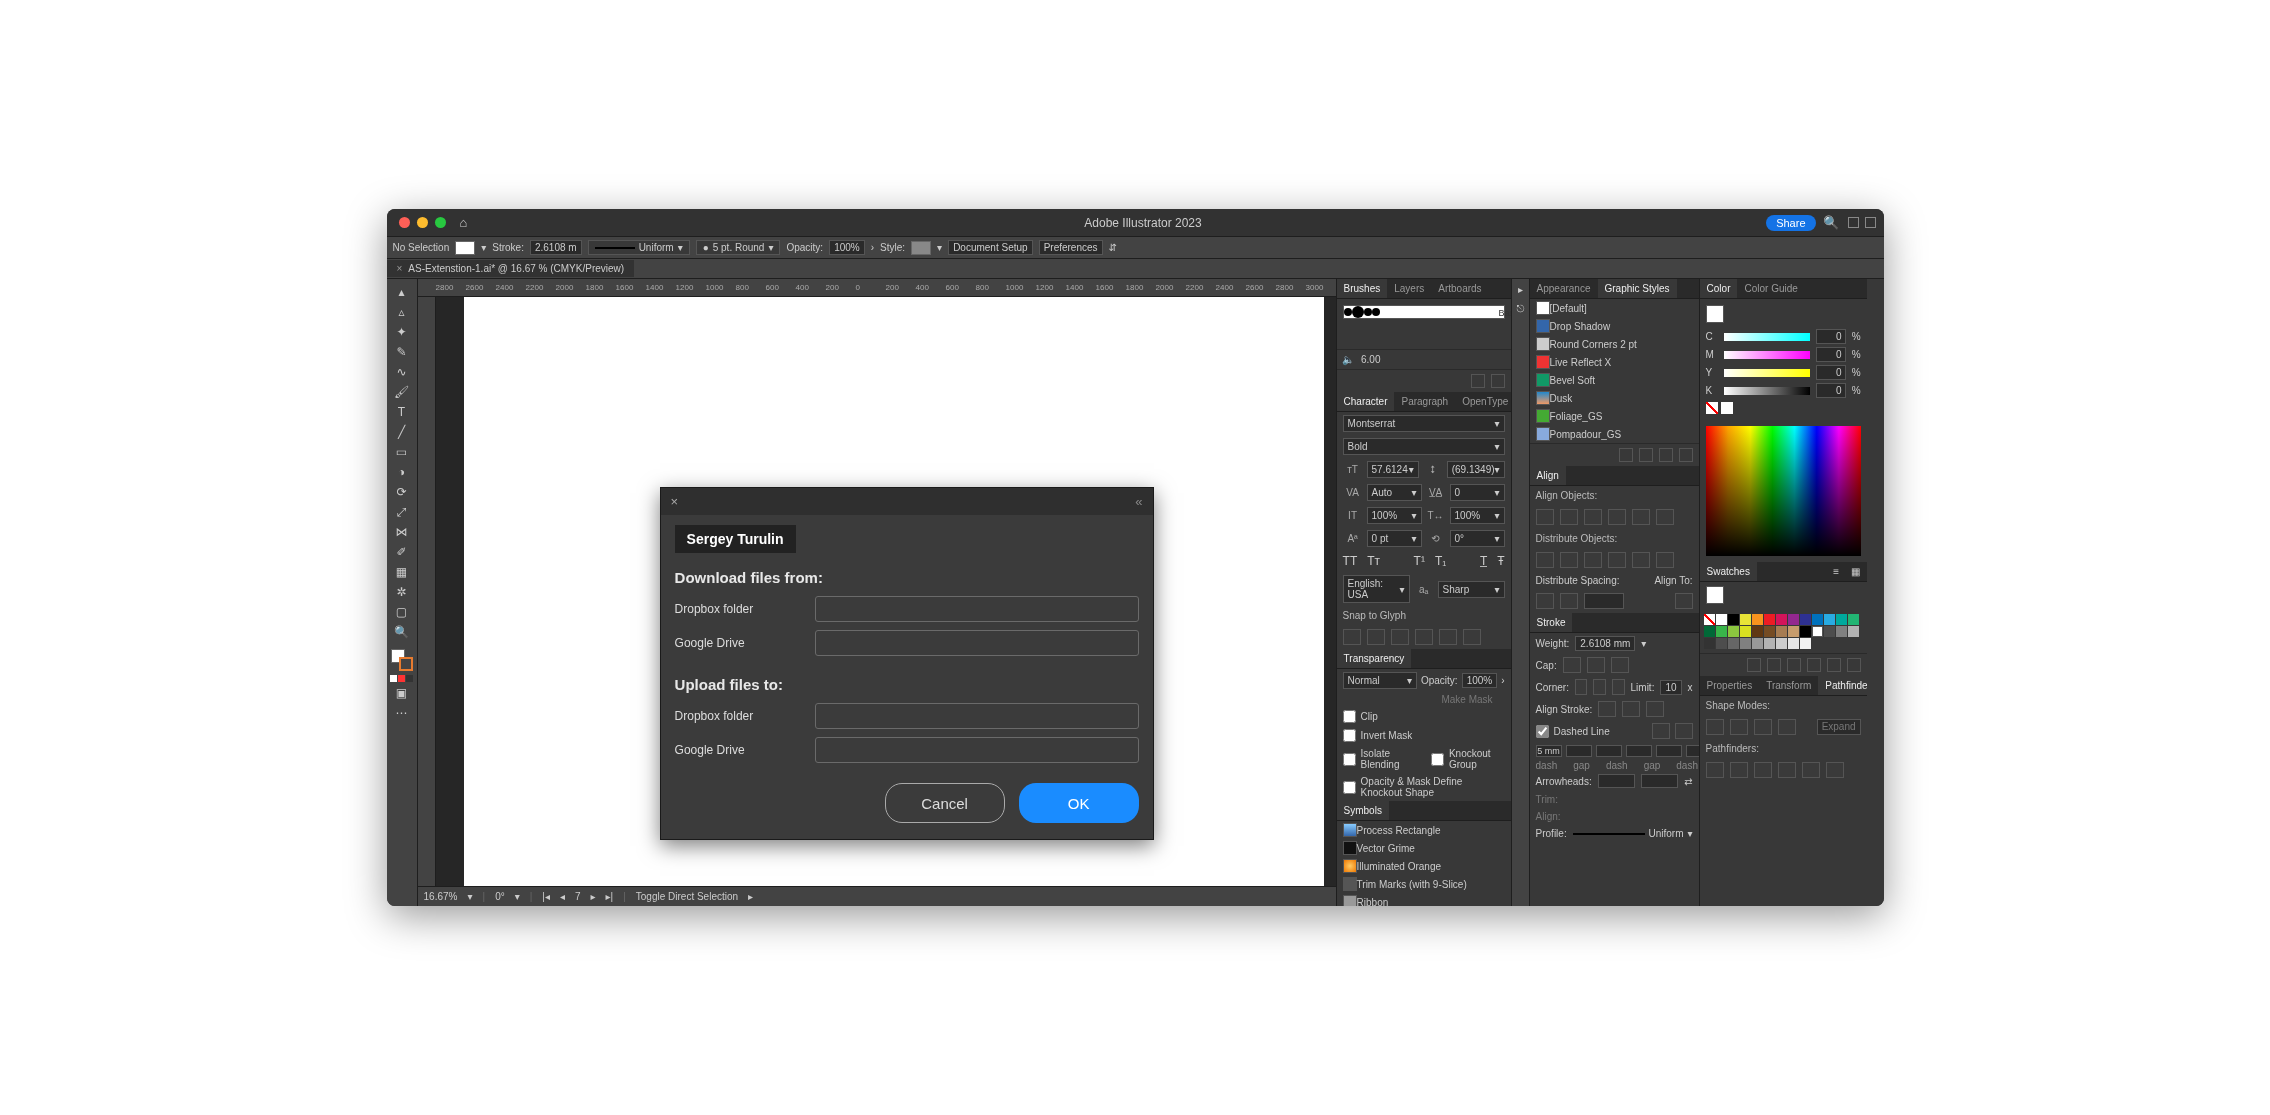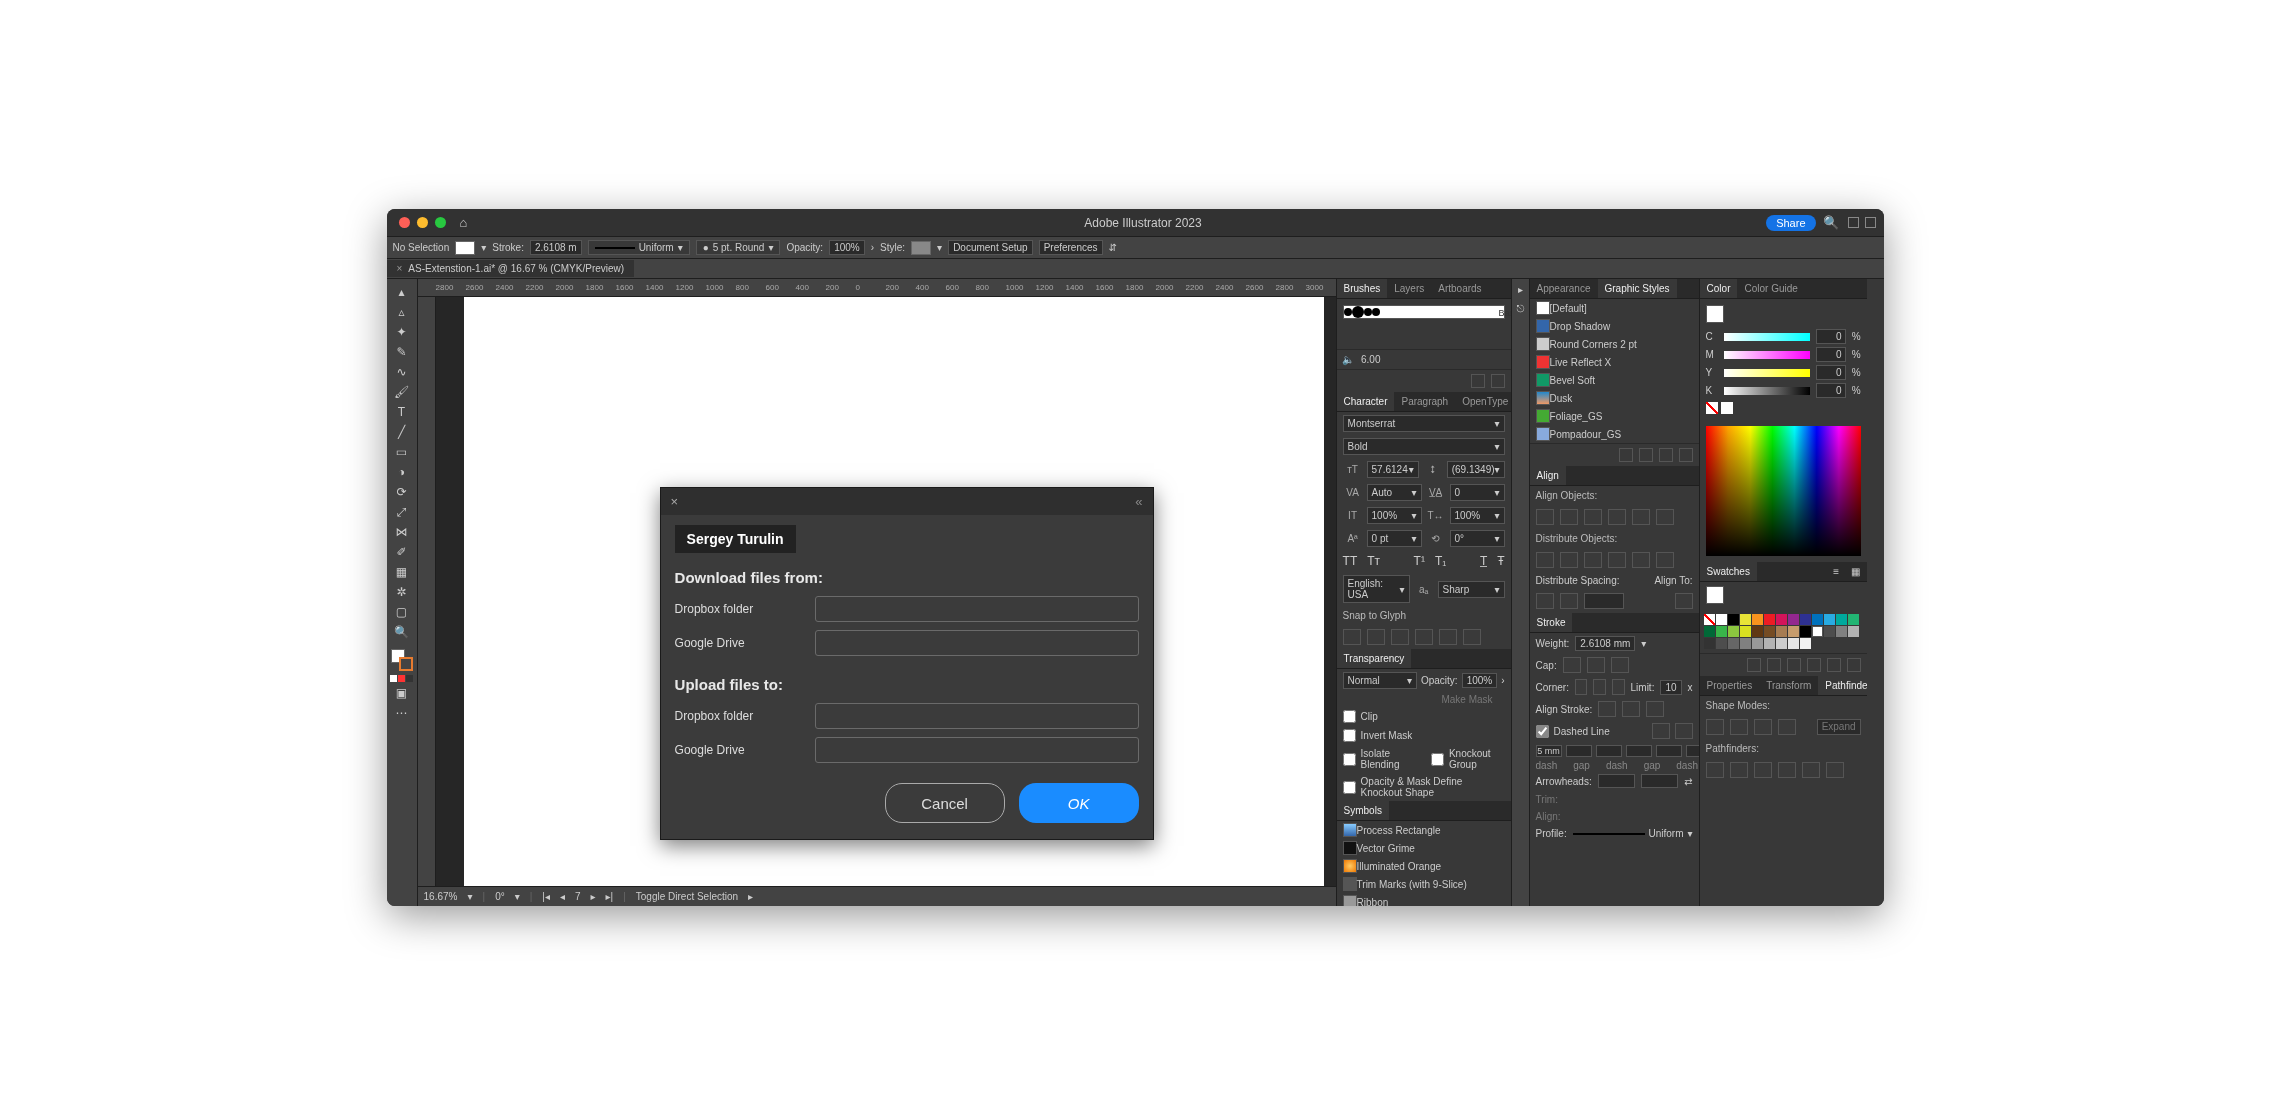--- a/index.html
+++ b/index.html
@@ -104,21 +104,21 @@
 .dlg-title .x { color:#aaa; cursor:pointer; }
 .dlg-name { background:#222; color:#fff; padding:6px 12px; font-size:14px; font-weight:600; margin:0 0 6px 0; display:inline-block; }
 .dlg-body { padding:10px 14px 16px 14px; }
 .dlg-section { font-size:15px; font-weight:600; color:#e8e8e8; margin:10px 0 10px 0; }
 .dlg-row { display:flex; align-items:center; gap:10px; margin:8px 0; }
 .dlg-row label { width:130px; font-size:12px; color:#ddd; }
 .dlg-row input { flex:1; height:26px; background:#3b3b3b; border:1px solid #6a6a6a; border-radius:3px; color:#ddd; padding:0 6px; }
 .dlg-btns { display:flex; justify-content:flex-end; gap:14px; margin-top:20px; }
 .btn { min-width:120px; height:40px; border-radius:17px; font-size:15px; display:flex; align-items:center; justify-content:center; cursor:pointer; }
 .btn-cancel { border:1px solid #aaa; color:#ddd; background:transparent; }
-.btn-ok { background:#1a8cff; color:#fff; border:none;font-style:italic; }
+.btn-ok { background:#1a8cff; color:#fff; border:none; }
 
 .panel-footer { display:flex; gap:6px; padding:4px 6px; border-top:1px solid #2a2a2a; justify-content:flex-end; }
 .panel-footer span { width:14px; height:14px; border:1px solid #555; }
 .chkrow { display:flex; align-items:center; gap:5px; padding:3px 6px; }
 .chkrow input { accent-color:#888; }
 </style>
 </head>
 <body>
 
 <div class="window">

